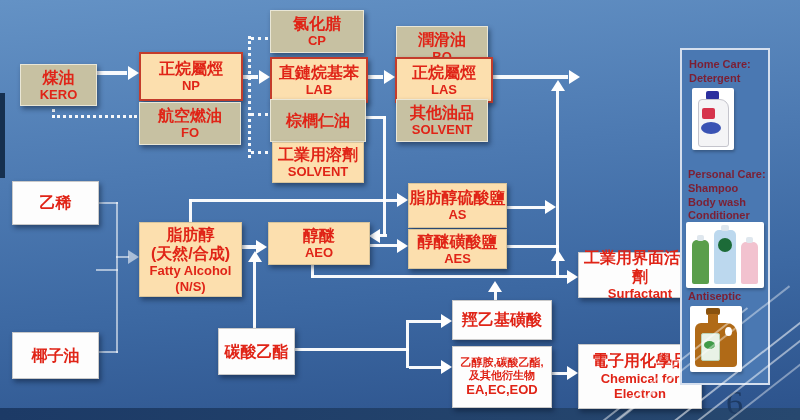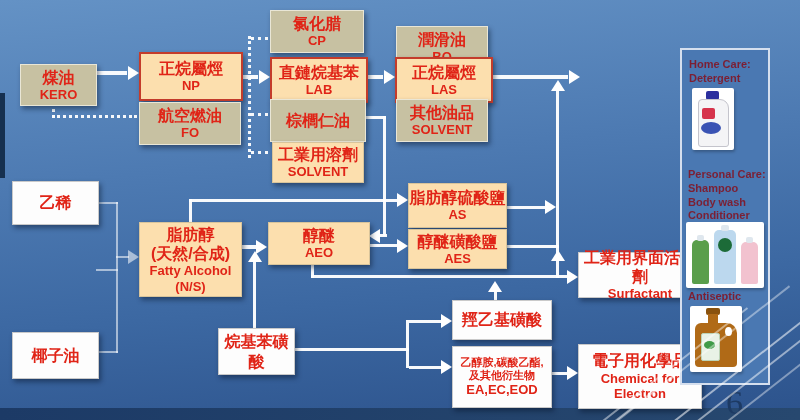--- a/index.html
+++ b/index.html
@@ -198,21 +198,21 @@
   </div>
   <div class="box cream" style="left:408px;top:229px;width:97px;height:38px">
     <div class="bl">醇醚磺酸鹽</div>
     <div class="bl en">AES</div>
   </div>
   <div class="box white" style="left:578px;top:252px;width:122px;height:44px">
     <div class="bl">工業用界面活性劑</div>
     <div class="bl en">Surfactant</div>
   </div>
   <div class="box white" style="left:218px;top:328px;width:75px;height:45px">
-    <div class="bl">烷基苯磺酸</div>
+    <div class="bl">碳酸乙酯</div>
   </div>
   <div class="box white" style="left:452px;top:300px;width:98px;height:38px">
     <div class="bl">羥乙基磺酸</div>
   </div>
   <div class="box white" style="left:452px;top:346px;width:98px;height:60px">
     <div class="bl sm">乙醇胺,碳酸乙酯,</div>
     <div class="bl sm">及其他衍生物</div>
     <div class="bl en">EA,EC,EOD</div>
   </div>
   <div class="box white" style="left:578px;top:344px;width:122px;height:63px">

